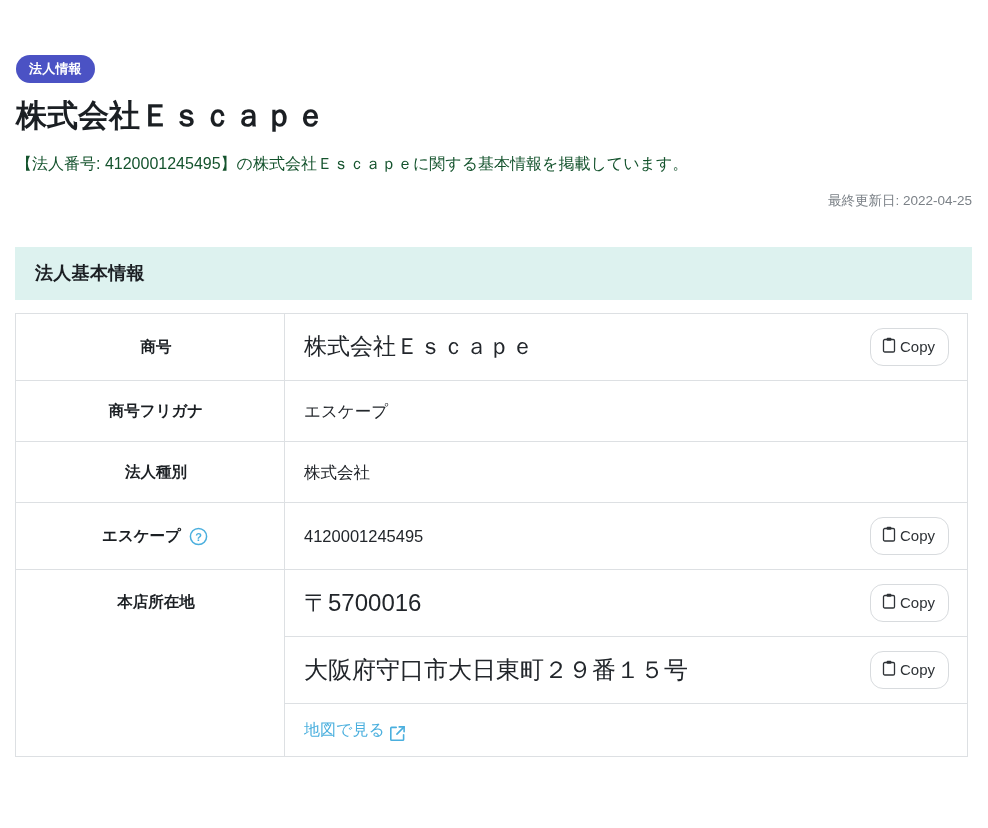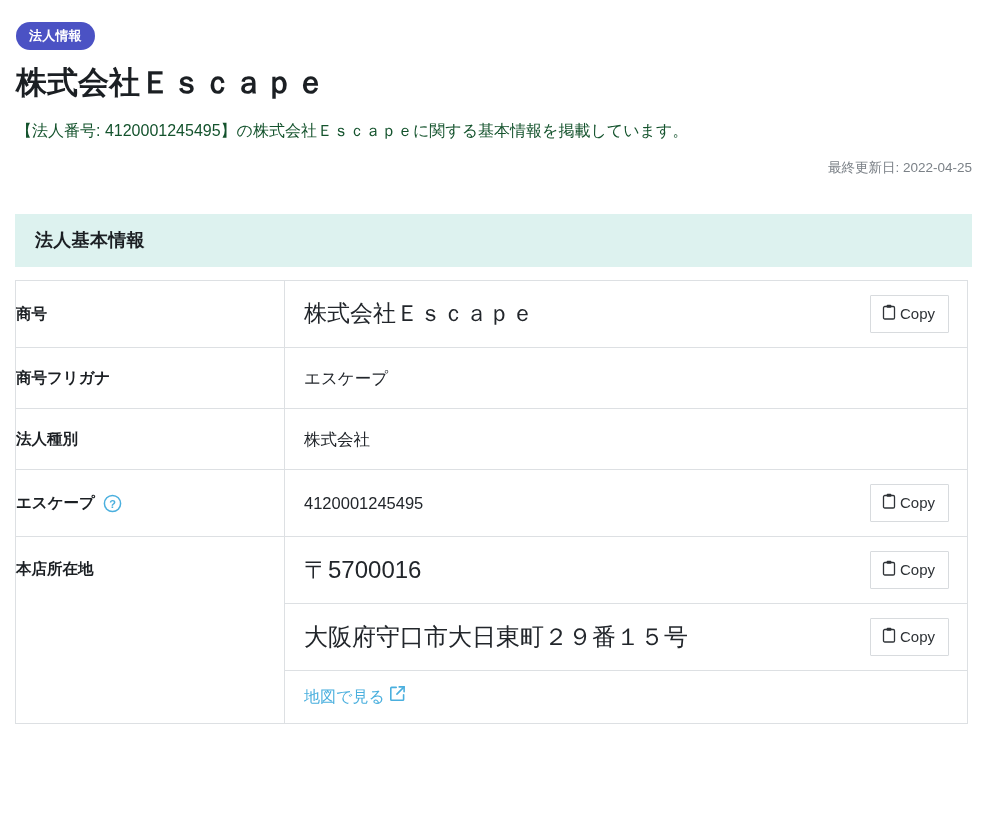--- a/index.html
+++ b/index.html
@@ -27,20 +27,21 @@
     display: inline-block;
     background: #4b52c4;
     color: #ffffff;
     font-size: 13px;
     font-weight: 700;
     line-height: 1;
     padding: 7px 13px 8px 13px;
     border-radius: 14px;
     letter-spacing: 0.2px;
     white-space: nowrap;
+    margin-top: 33px;
   }
   .page-title {
     margin: 14px 0 0 0;
     font-size: 31px;
     line-height: 1.22;
     font-weight: 700;
     color: #1b1f23;
     letter-spacing: 0px;
     white-space: nowrap;
   }
@@ -97,22 +98,23 @@
     width: 269px;
     padding: 18px 14px 18px 20px;
     font-size: 15.5px;
     font-weight: 700;
     color: #1b1f23;
     vertical-align: middle;
   }
   .label-row {
     display: flex;
     align-items: center;
-    justify-content: flex-start;
+    justify-content: center;
     gap: 8px;
+    margin-left: 12px;
   }
   .label-text { white-space: nowrap; }
 
   .help-icon {
     flex: 0 0 auto;
     width: 19px;
     height: 19px;
     display: inline-flex;
     align-items: center;
     justify-content: center;
@@ -149,41 +151,41 @@
   }
 
   
   .copy-btn {
     flex: 0 0 auto;
     display: inline-flex;
     align-items: center;
     gap: 4px;
     background: #ffffff;
     border: 1px solid #d8dbde;
-    border-radius: 1px;
+    border-radius: 13px;
     padding: 8px 13px 8px 11px;
     font-size: 15px;
     font-family: inherit;
     color: #2f3337;
     cursor: pointer;
     line-height: 1.2;
     white-space: nowrap;
   }
   .copy-btn .clip-icon { display: block; }
 
   
   .subrows { width: 100%; }
   .subrow {
     border-bottom: 1px solid #dde0e3;
   }
   .subrow:last-child { border-bottom: none; }
 
   .map-link {
     display: inline-flex;
-    align-items: flex-start;
+    align-items: flex-end;
     gap: 5px;
     color: #4aafde;
     font-size: 16px;
     text-decoration: none;
     line-height: 1.4;
     white-space: nowrap;
     cursor: pointer;
   }
   .map-link svg { display: block; }
 </style>

